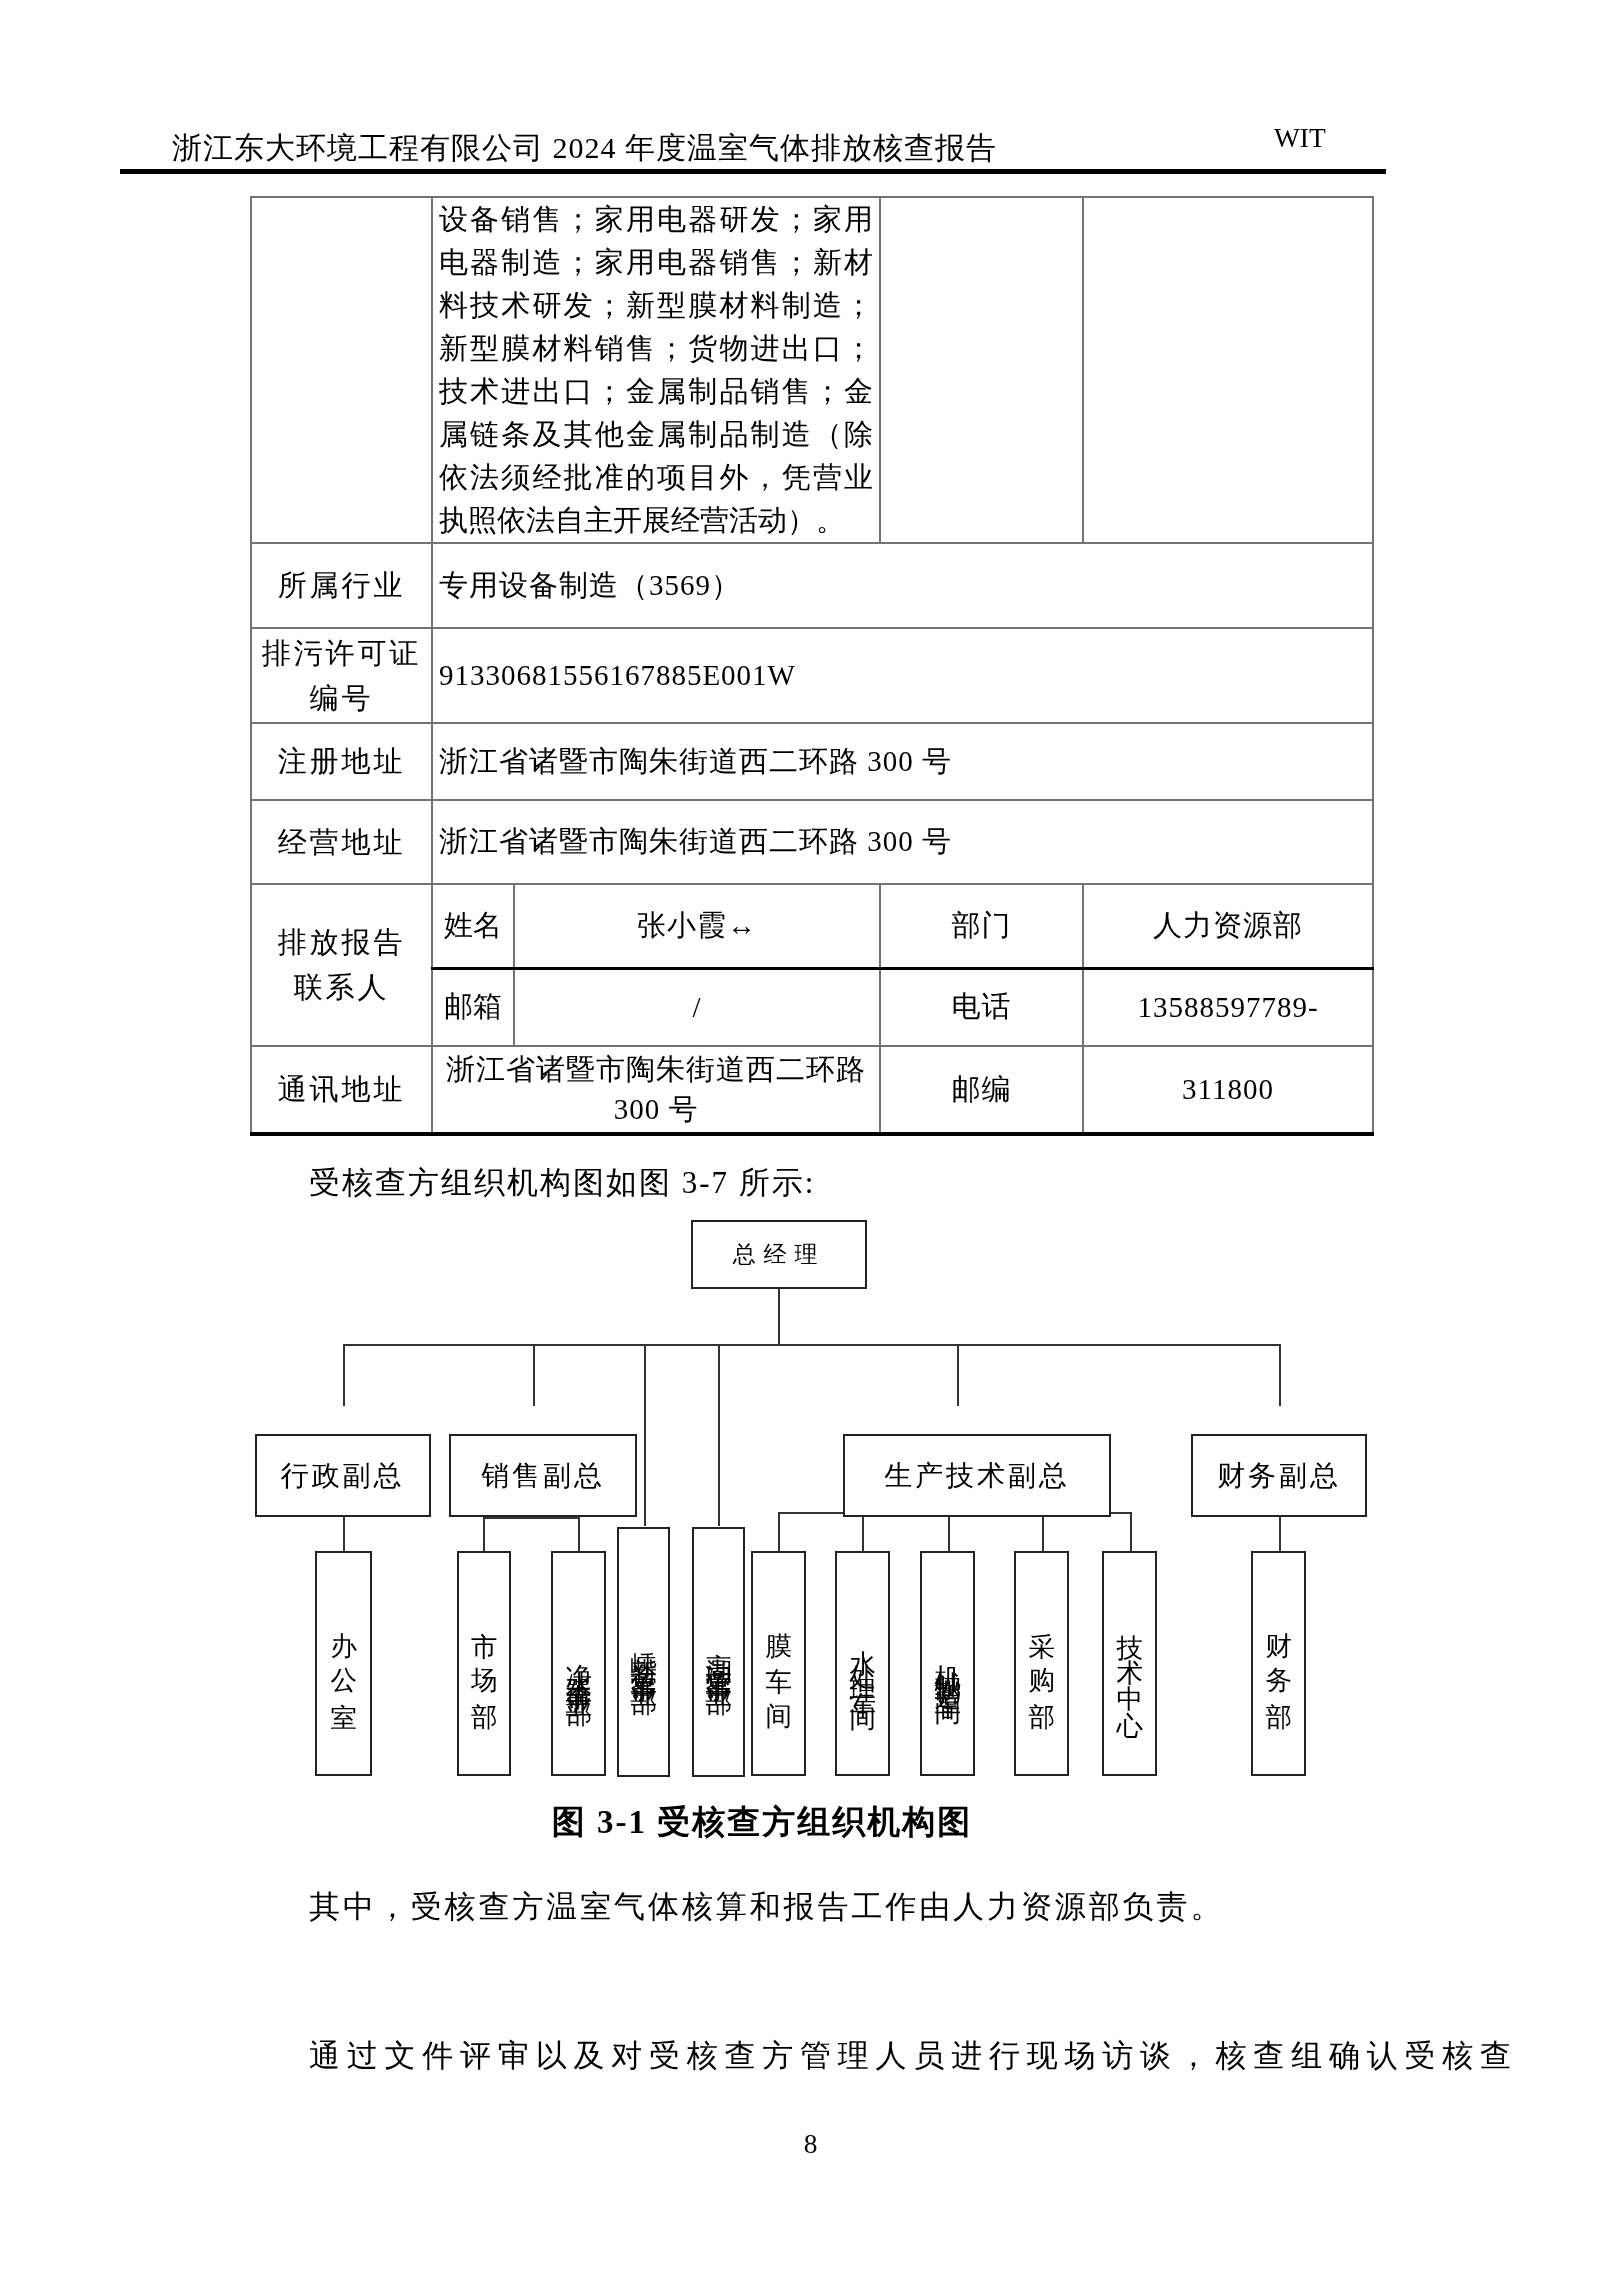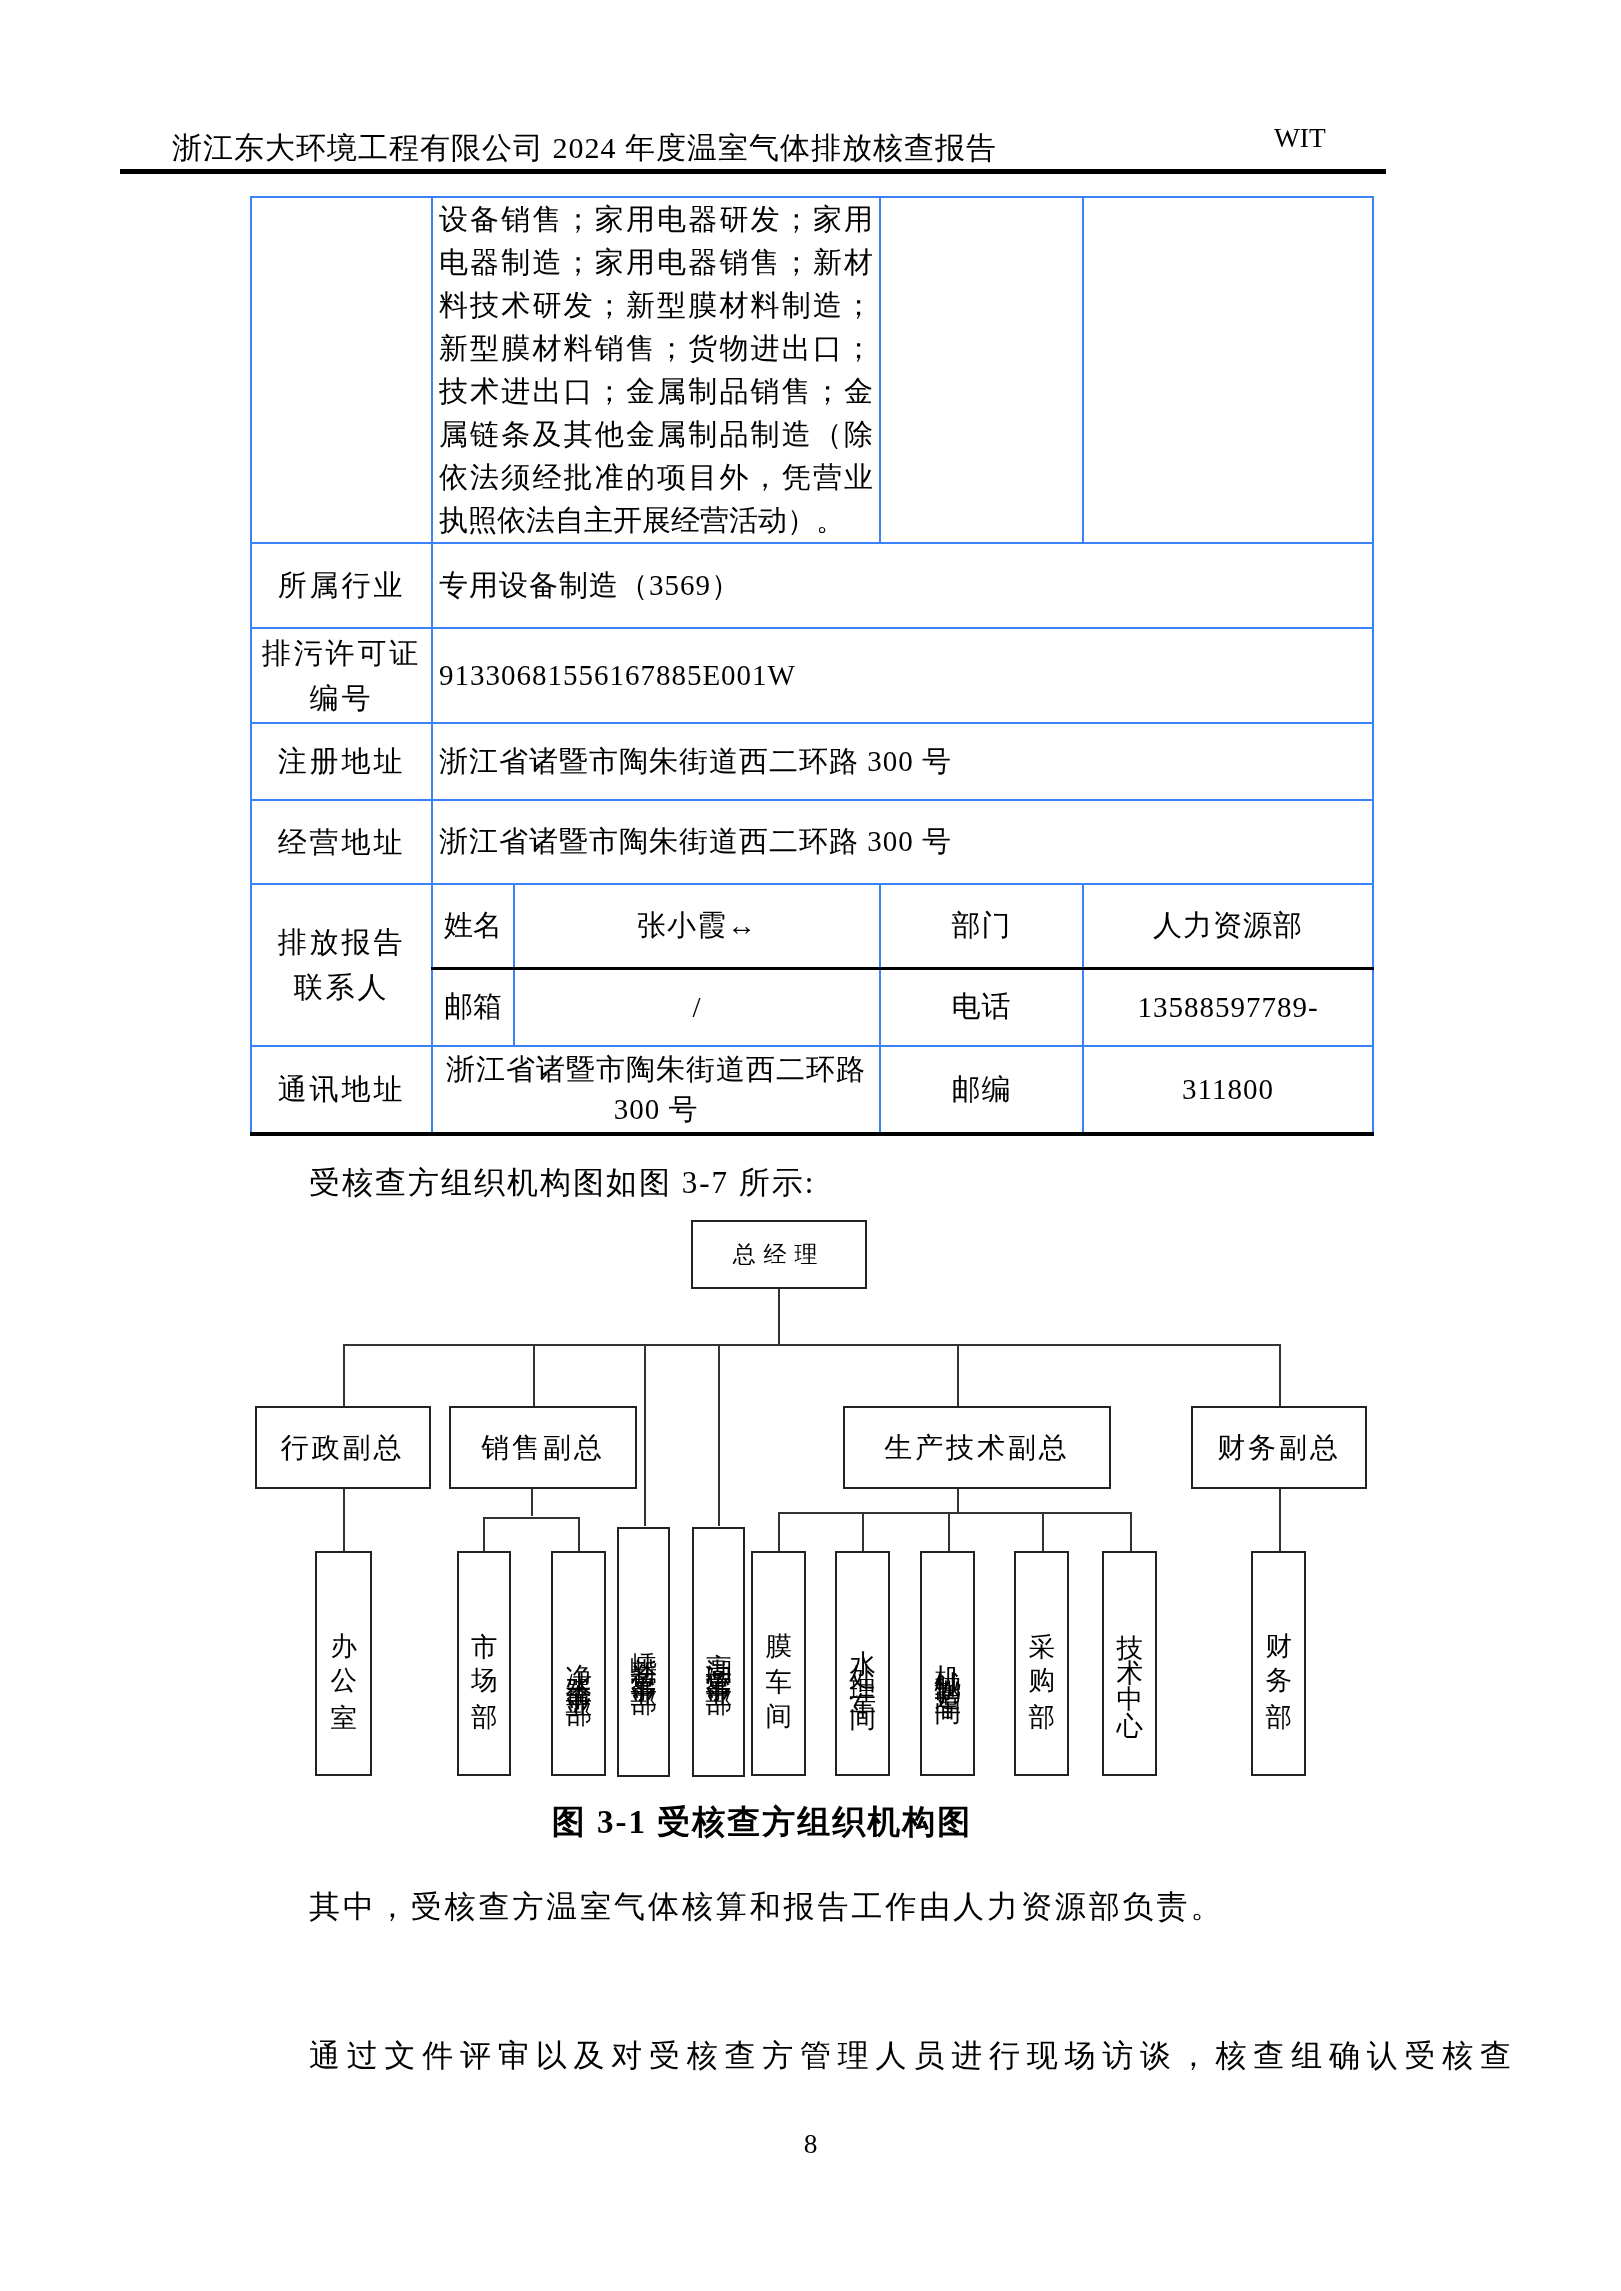--- a/index.html
+++ b/index.html
@@ -13,21 +13,21 @@
   .hdr-left{position:absolute;left:172px;top:128px;font-size:30px;letter-spacing:1px;white-space:nowrap;}
   .hdr-right{position:absolute;left:1274px;top:123px;font-size:27.4px;}
   .hdr-rule{position:absolute;left:120px;top:169px;width:1266px;height:4.9px;background:#000;}
 
   
   table.info{
     position:absolute;left:250px;top:196px;width:1122px;
     border-collapse:collapse;table-layout:fixed;
     font-size:29px;
   }
-  table.info td{border:2px solid #3b82f6;padding:0 5.9px;vertical-align:middle;overflow:hidden;}
+  table.info td{border:2px solid #737373;padding:0 5.9px;vertical-align:middle;overflow:hidden;}
   table.info{border:2px solid #000;border-bottom:4.9px solid #000;}
   td.lab{text-align:center;letter-spacing:2.9px;line-height:1.55;}
   td.val{text-align:left;padding-left:80px;letter-spacing:1px;}
   td.ctr{text-align:center;letter-spacing:1px;}
   td.sub{text-align:center;}
   td.scope{
     text-align:justify;text-align-last:left;line-height:43px;
     padding:3.9px 7.8px 3.9px 9.8px;vertical-align:top;letter-spacing:0;
   }
   tr.thick-top td{border-top:3.9px solid #000;}
@@ -43,21 +43,21 @@
   .pagenum{left:0;top:2129px;width:1621px;text-align:center;font-size:27.4px;}
 
   
   .chart{position:absolute;left:235px;top:1215px;width:1157px;height:568px;}
   .obox{
     position:absolute;border:2px solid #222;background:#fff;
     display:flex;align-items:center;justify-content:center;
     box-sizing:border-box;font-size:28px;
   }
   .obox.root{font-size:23px;letter-spacing:7.8px;}
-  .obox.l2{letter-spacing:2.9px;}
+  .obox.l2{letter-spacing:2.9px;margin-top:28px;}
   .obox.v span{
     writing-mode:vertical-rl;text-orientation:upright;
     font-size:26.5px;line-height:1;display:block;
   }
   .ls3 span{letter-spacing:35px;}
   .ls4 span{letter-spacing:25.5px;}
   .ls5 span{letter-spacing:13.7px;}
   .ls6 span{letter-spacing:6.9px;}
   .ls7 span{letter-spacing:5.9px;}
   .cl{position:absolute;background:#333;}

